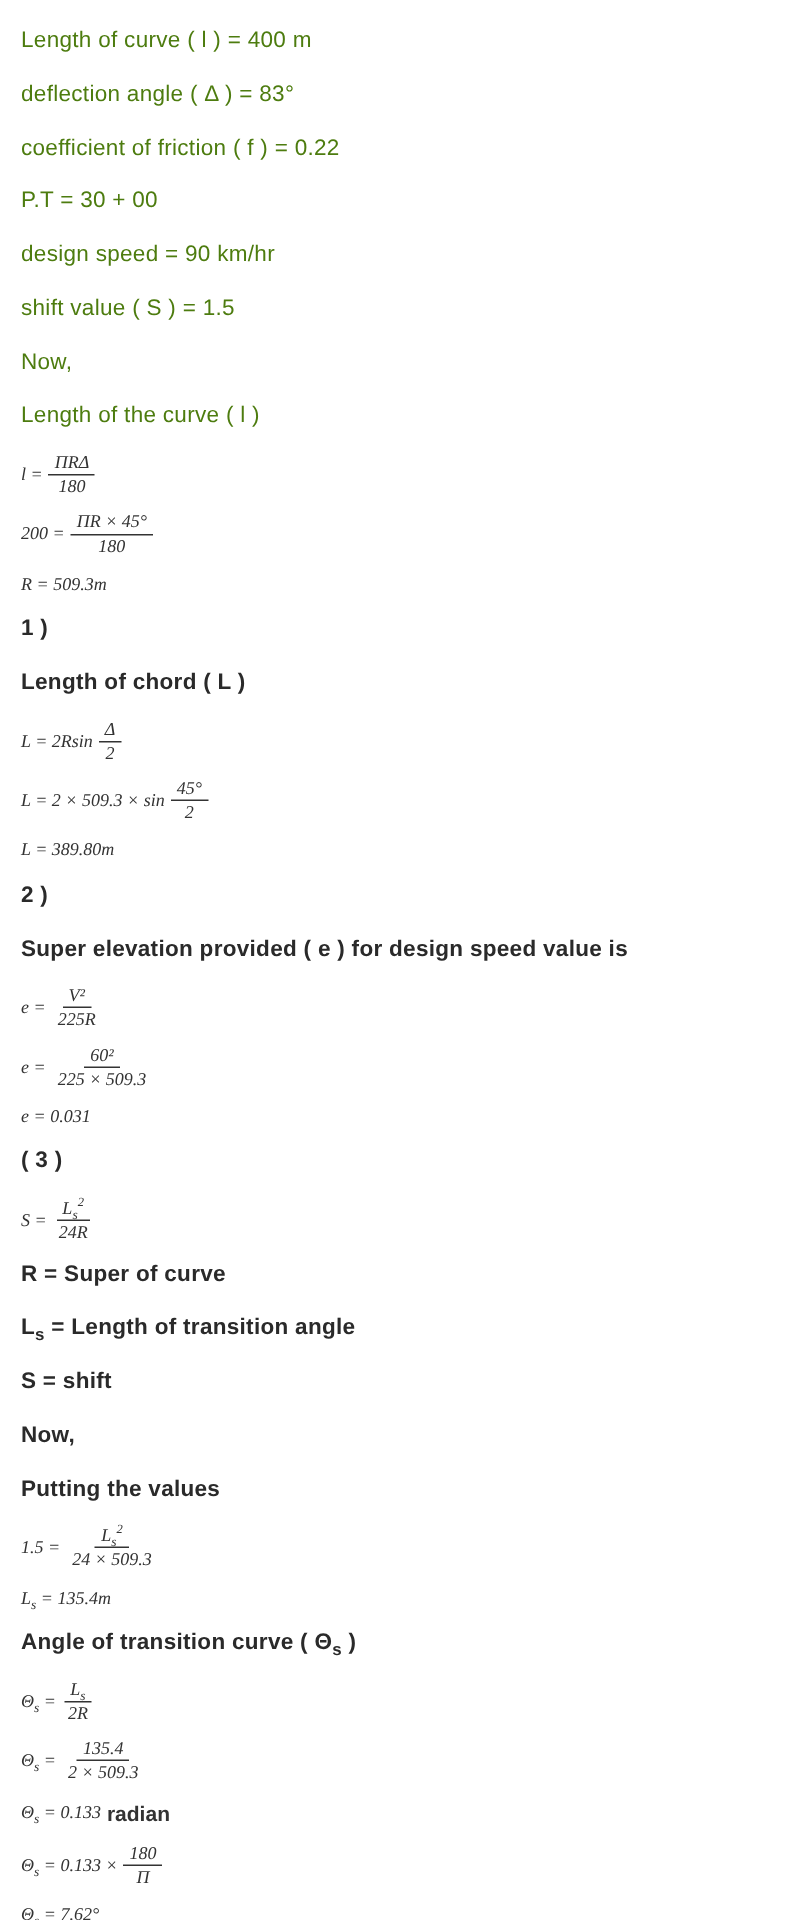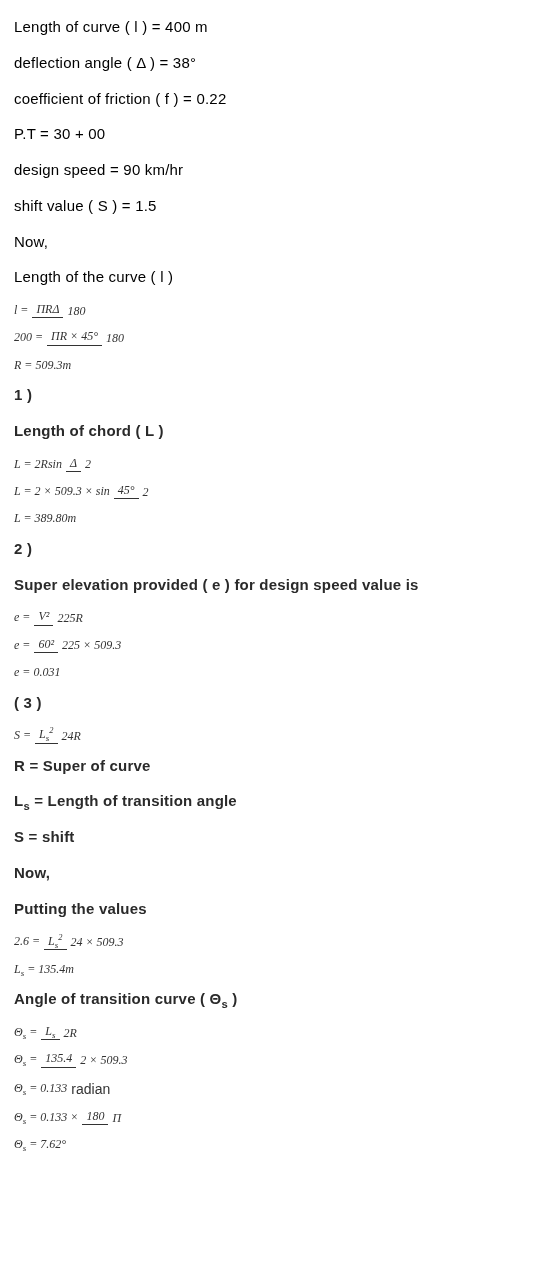--- a/index.html
+++ b/index.html
@@ -8,21 +8,21 @@
     font-family: -apple-system, BlinkMacSystemFont, "Segoe UI", Arial, sans-serif;
     color: #2a2a2a;
     font-size: 15px;
     line-height: 1.45;
     background: #fff;
     width: 534px;
     box-sizing: border-box;
   }
   .line {
     margin: 0 0 14px 0;
-    color: #000000;
+    color: #4d7c0f;
     letter-spacing: 0.2px;
   }
   .bold {
     font-weight: 700;
     color: #2a2a2a;
   }
   .eq {
     font-family: "Times New Roman", Times, serif;
     font-style: italic;
     font-size: 12px;
@@ -30,21 +30,21 @@
     margin: 8px 0 10px 0;
     display: flex;
     align-items: center;
     gap: 4px;
   }
   .eq .up {
     font-style: normal;
   }
   .frac {
     display: inline-flex;
-    flex-direction: row;
+    flex-direction: column;
     align-items: center;
     vertical-align: middle;
     line-height: 1.1;
   }
   .frac .num {
     border-bottom: 1px solid #333;
     padding: 0 4px 1px 4px;
   }
   .frac .den {
     padding: 1px 4px 0 4px;
@@ -57,21 +57,21 @@
   sub {
     font-size: 0.75em;
     vertical-align: sub;
     line-height: 0;
   }
 </style>
 </head>
 <body>
 
 <p class="line">Length of curve ( l ) = 400 m</p>
-<p class="line">deflection angle ( Δ ) = 38°</p>
+<p class="line">deflection angle ( Δ ) = 83°</p>
 <p class="line">coefficient of friction ( f ) = 0.22</p>
 <p class="line">P.T = 30 + 00</p>
 <p class="line">design speed = 90 km/hr</p>
 <p class="line">shift value ( S ) = 1.5</p>
 <p class="line">Now,</p>
 <p class="line">Length of the curve ( l )</p>
 
 <div class="eq">
   <span>l =</span>
   <span class="frac">
@@ -148,21 +148,21 @@
   </span>
 </div>
 
 <p class="line bold">R = Super of curve</p>
 <p class="line bold"><span>L</span><sub>s</sub><span> = Length of transition angle</span></p>
 <p class="line bold">S = shift</p>
 <p class="line bold">Now,</p>
 <p class="line bold">Putting the values</p>
 
 <div class="eq">
-  <span>2.6 =</span>
+  <span>1.5 =</span>
   <span class="frac">
     <span class="num"><span>L</span><sub>s</sub><sup>2</sup></span>
     <span class="den">24 × 509.3</span>
   </span>
 </div>
 
 <div class="eq">
   <span><span>L</span><sub>s</sub><span> = 135.4m</span></span>
 </div>
 
@@ -179,21 +179,21 @@
 <div class="eq">
   <span><span>Θ</span><sub>s</sub><span> =</span></span>
   <span class="frac">
     <span class="num">135.4</span>
     <span class="den">2 × 509.3</span>
   </span>
 </div>
 
 <div class="eq">
   <span><span>Θ</span><sub>s</sub><span> = 0.133</span></span>
-  <span class="up" style="font-family:-apple-system,Arial,sans-serif;font-style:normal;font-size:14px;"> radian</span>
+  <span class="up" style="font-family:-apple-system,Arial,sans-serif;font-style:normal;font-size:14px;font-weight:bold;"> radian</span>
 </div>
 
 <div class="eq">
   <span><span>Θ</span><sub>s</sub><span> = 0.133 ×</span></span>
   <span class="frac">
     <span class="num">180</span>
     <span class="den">Π</span>
   </span>
 </div>
 

